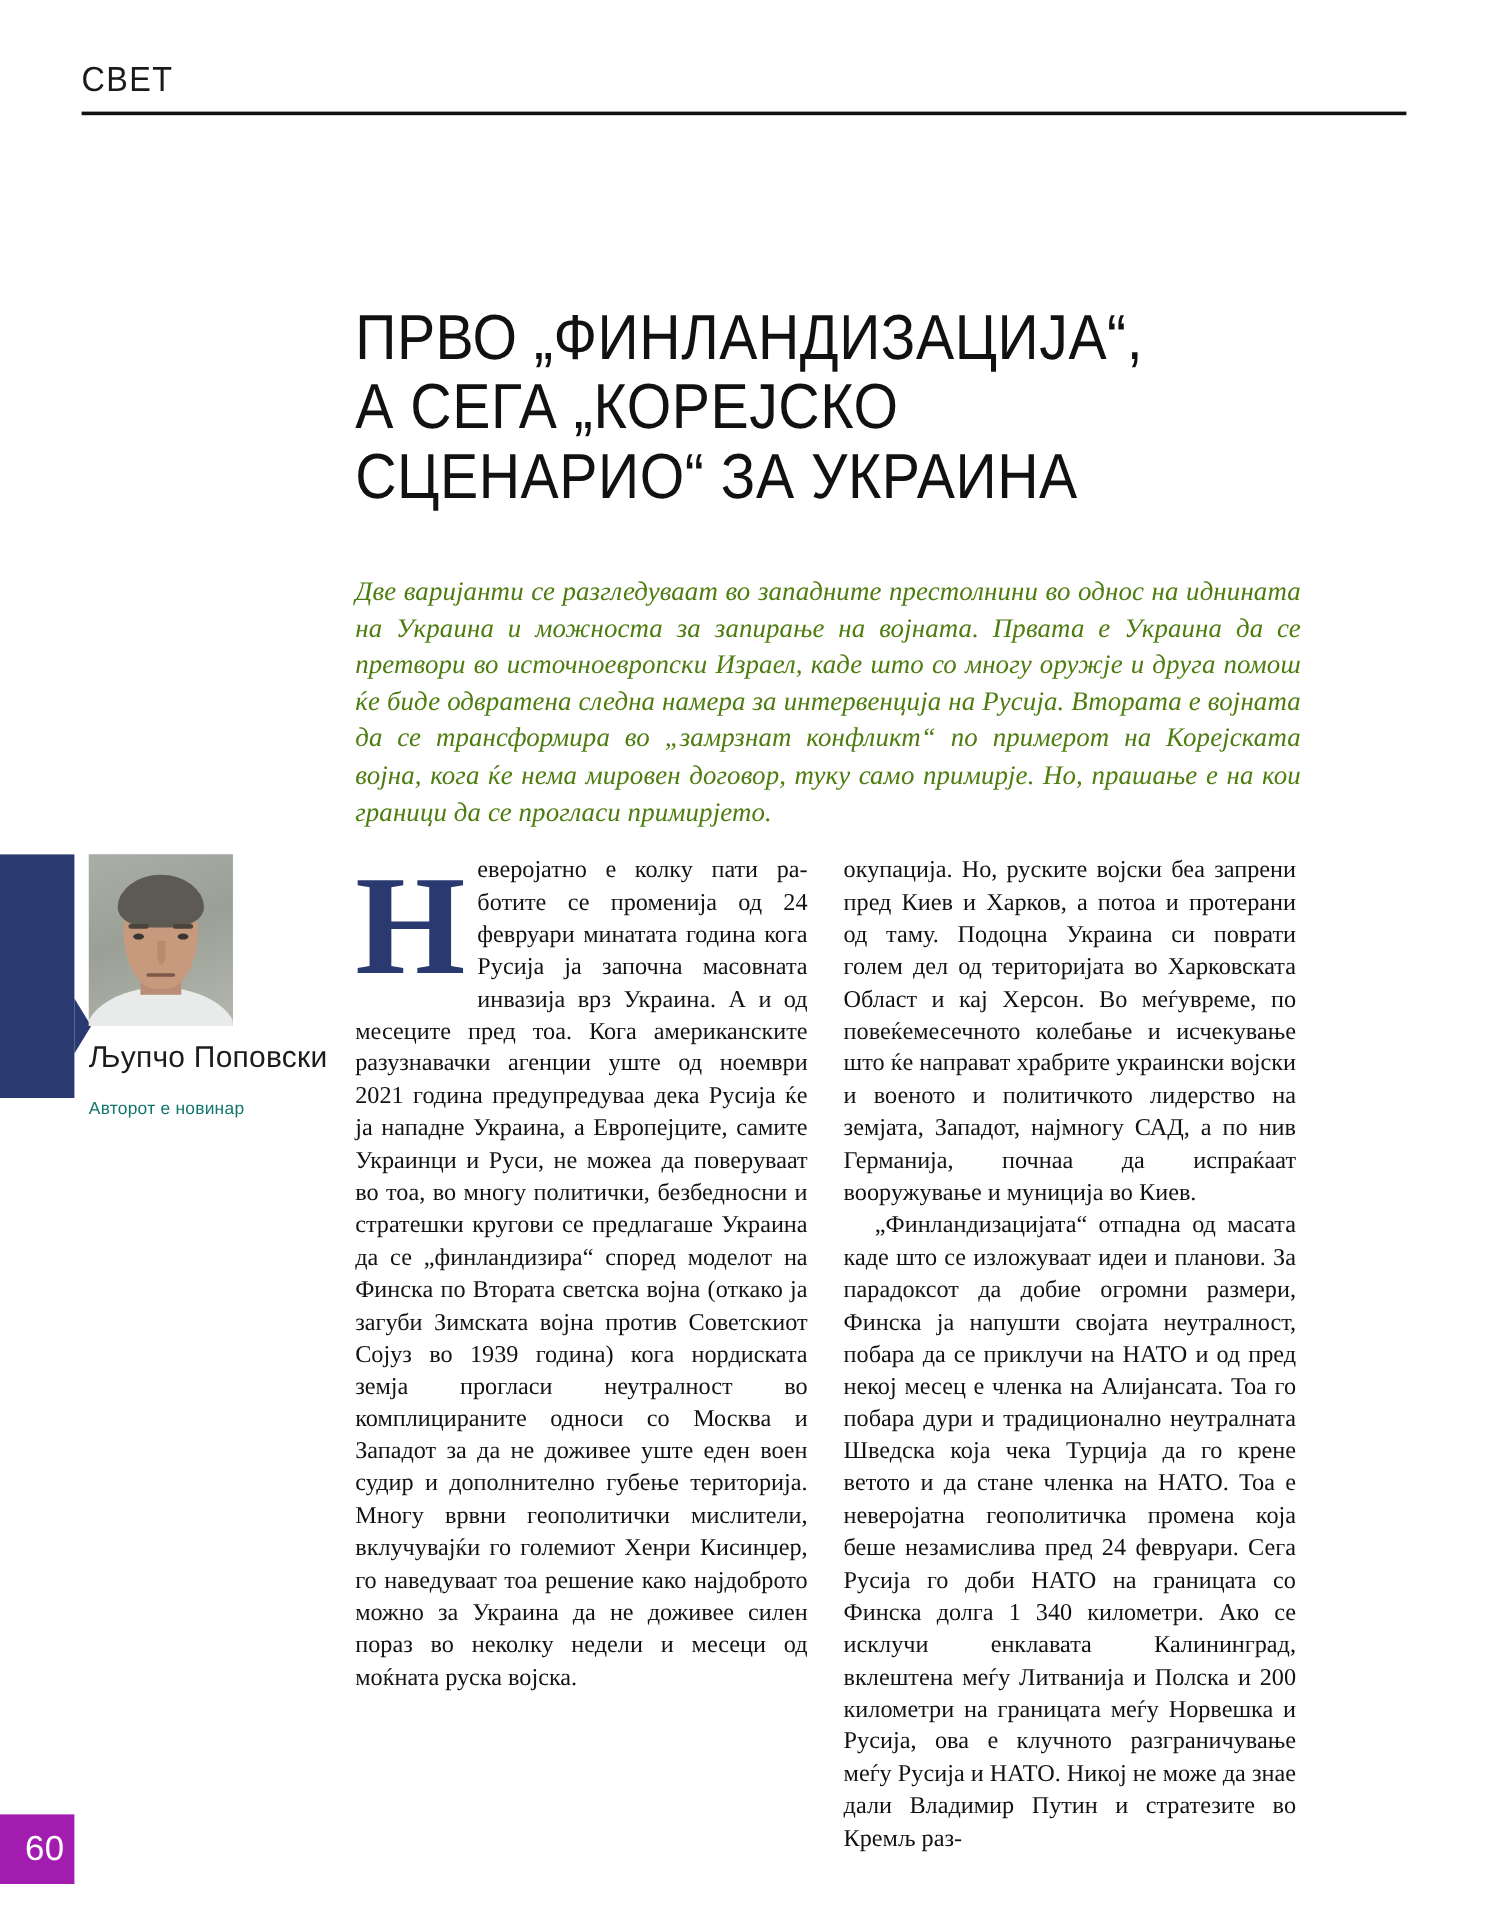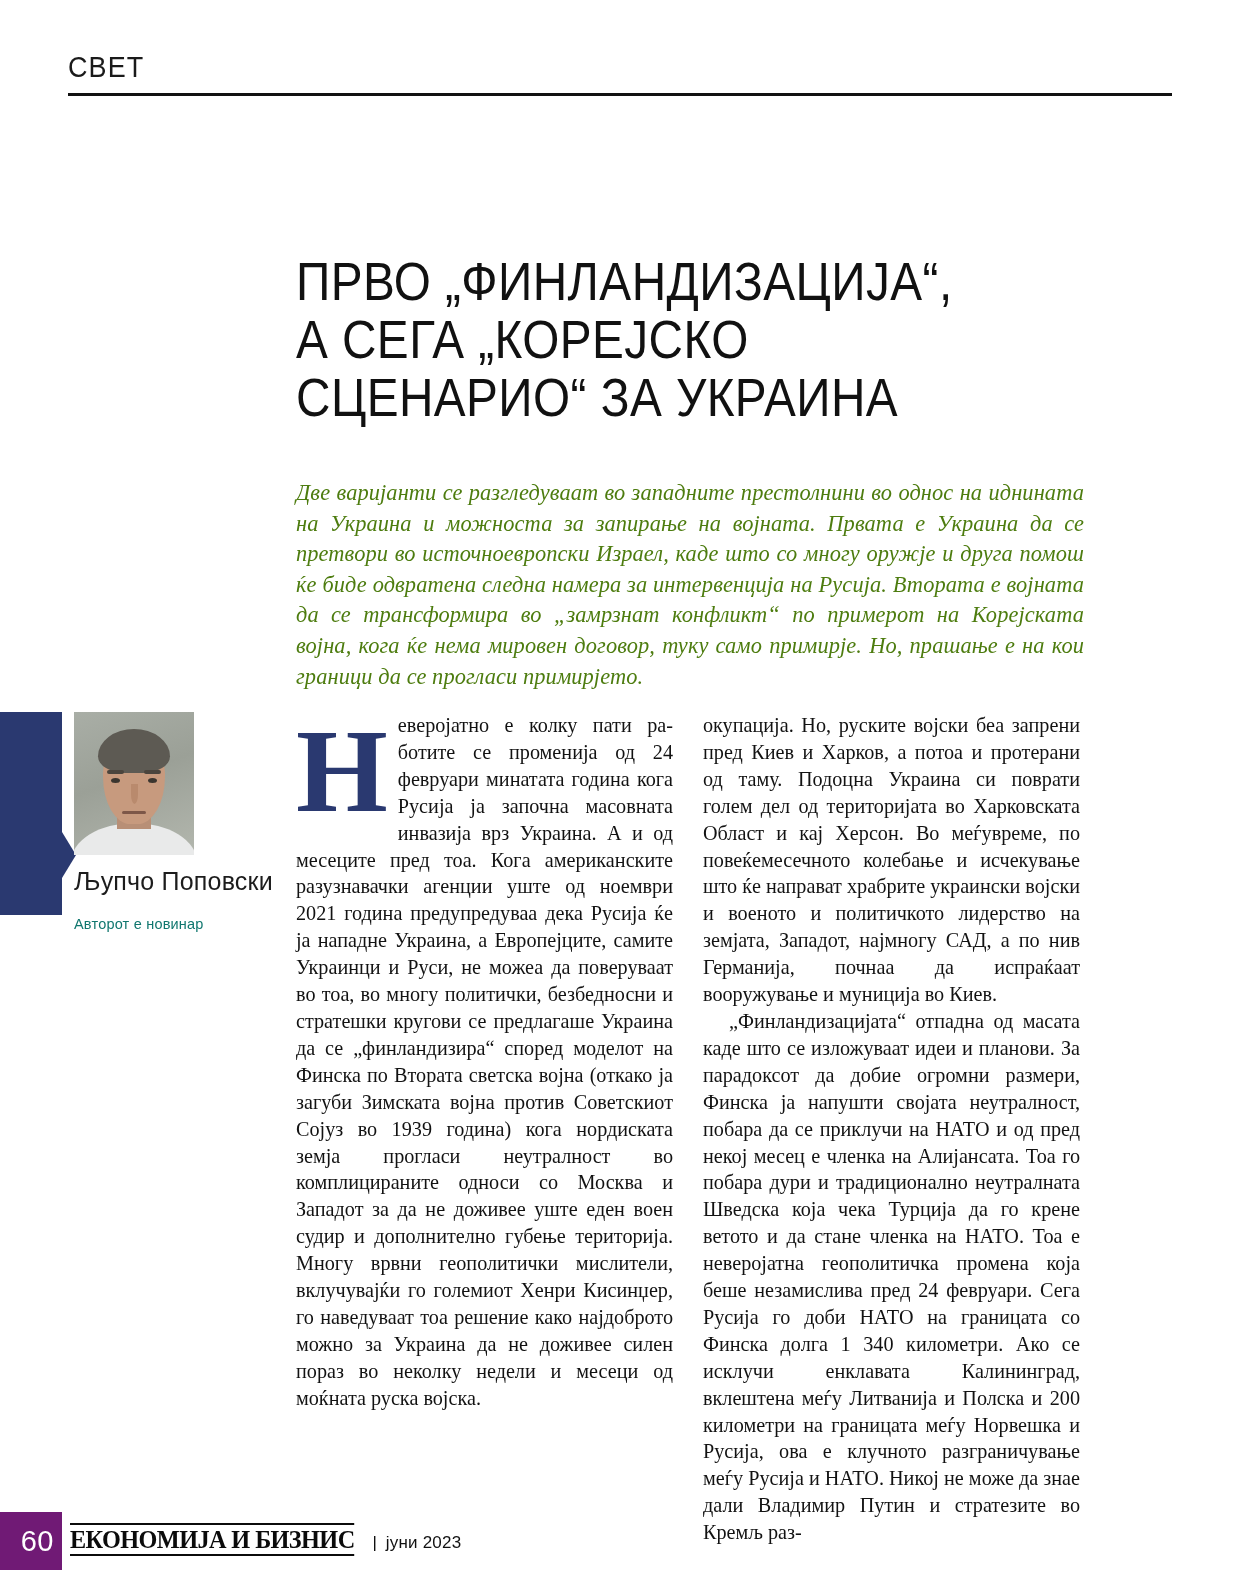--- a/index.html
+++ b/index.html
@@ -237,21 +237,21 @@
     bottom: 24px;
     width: 1240px;
     height: 58px;
   }
   #page-number-box {
     position: absolute;
     left: 0;
     top: 0;
     width: 62px;
     height: 58px;
-    background: #701a75;
+    background: #a21caf;
     display: flex;
     align-items: center;
     justify-content: flex-end;
     padding-right: 8px;
     box-sizing: border-box;
   }
   #page-number {
     color: #ffffff;
     font-family: "Liberation Sans", sans-serif;
     font-weight: 300;
@@ -339,18 +339,13 @@
   <div class="body-col">
     <p>окупација. Но, руските војски беа запре­ни пред Киев и Харков, а потоа и протера­ни од таму. Подоцна Украина си поврати голем дел од територијата во Харковска­та Област и кај Херсон. Во меѓувреме, по повеќемесечното колебање и исчекување што ќе направат храбрите украински војски и военото и политичкото лидер­ство на земјата, Западот, најмногу САД, а по нив Германија, почнаа да испраќаат вооружување и муниција во Киев.</p>
     <p>„Финландизацијата“ отпадна од ма­сата каде што се изложуваат идеи и планови. За парадоксот да добие огро­мни размери, Финска ја напушти своја­та неутралност, побара да се приклучи на НАТО и од пред некој месец е членка на Алијансата. Тоа го побара дури и тра­диционално неутралната Шведска која чека Турција да го крене ветото и да ста­не членка на НАТО. Тоа е невероjатна геополитичка промена која беше неза­мислива пред 24 февруари. Сега Русија го доби НАТО на границата со Финска долга 1 340 километри. Ако се исклучи енклавата Калининград, вклештена меѓу Литванија и Полска и 200 километри на границата меѓу Норвешка и Русија, ова е клучното разграничување меѓу Русија и НАТО. Никој не може да знае дали Вла­димир Путин и стратезите во Кремљ раз-</p>
   </div>
 </div>
 
 <div id="footer">
   <div id="page-number-box">
     <span id="page-number">60</span>
   </div>
-  <div id="masthead">
-    <span id="masthead-logo">ЕКОНОМИЈА И БИЗНИС</span>
-    <span id="masthead-sep">|</span>
-    <span id="masthead-date">јуни 2023</span>
-  </div>
 </div>
 
 </body></html>

